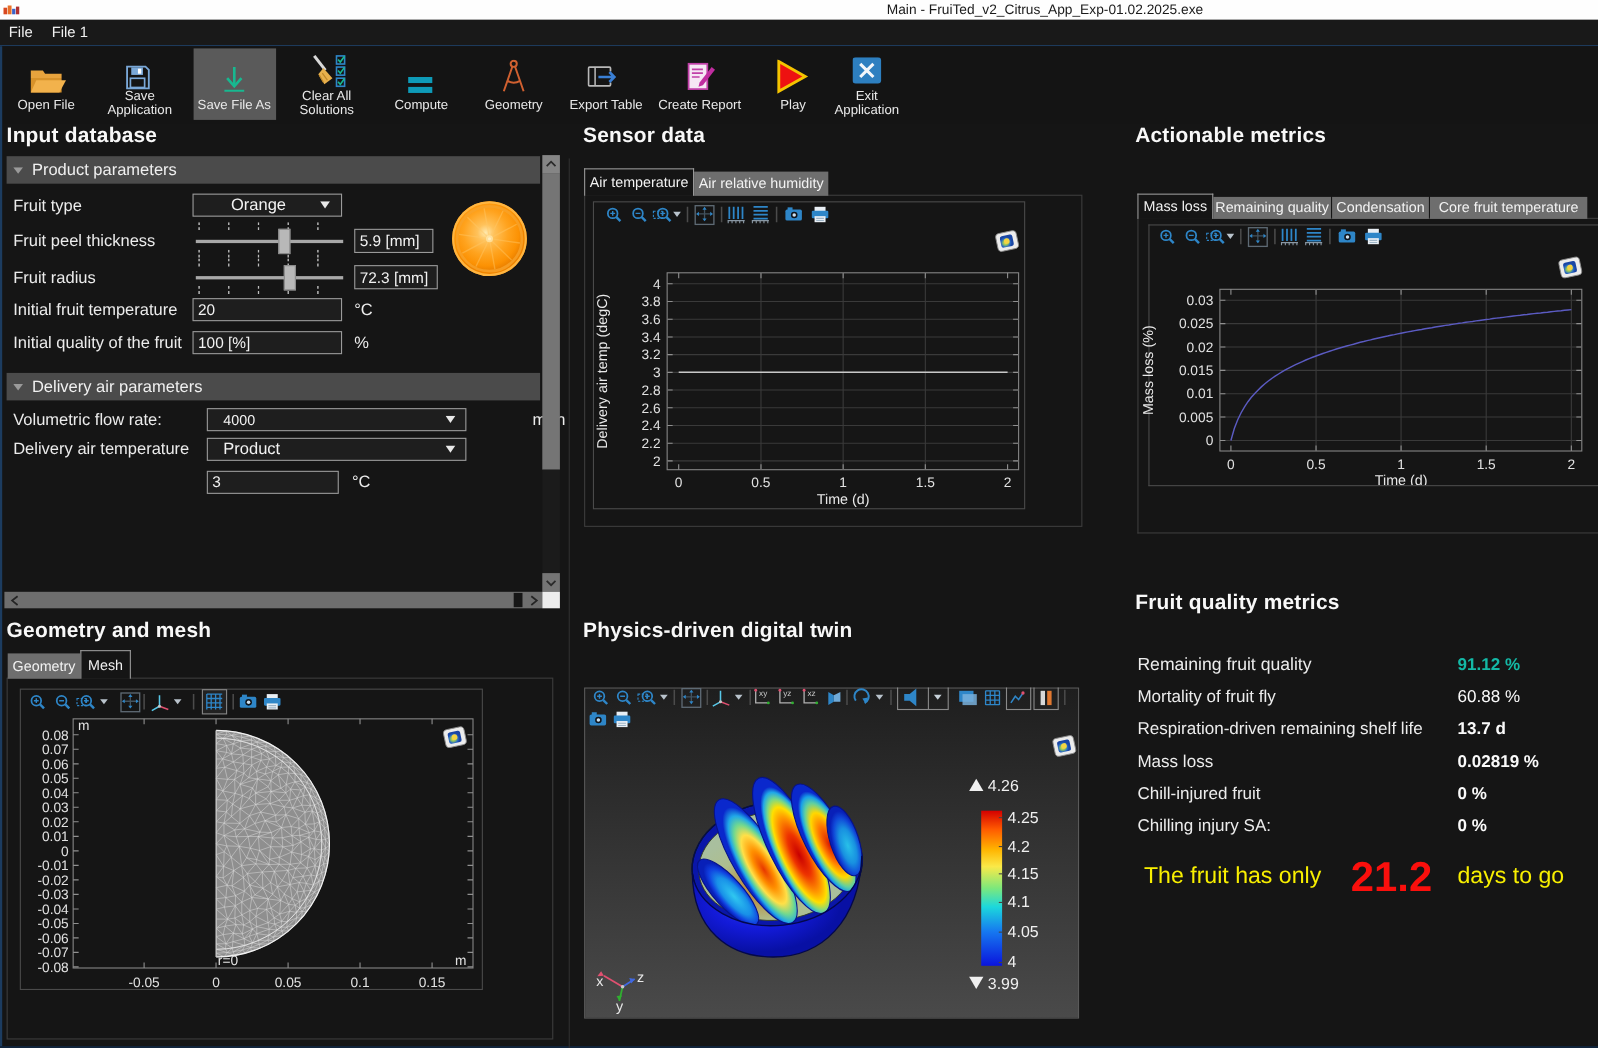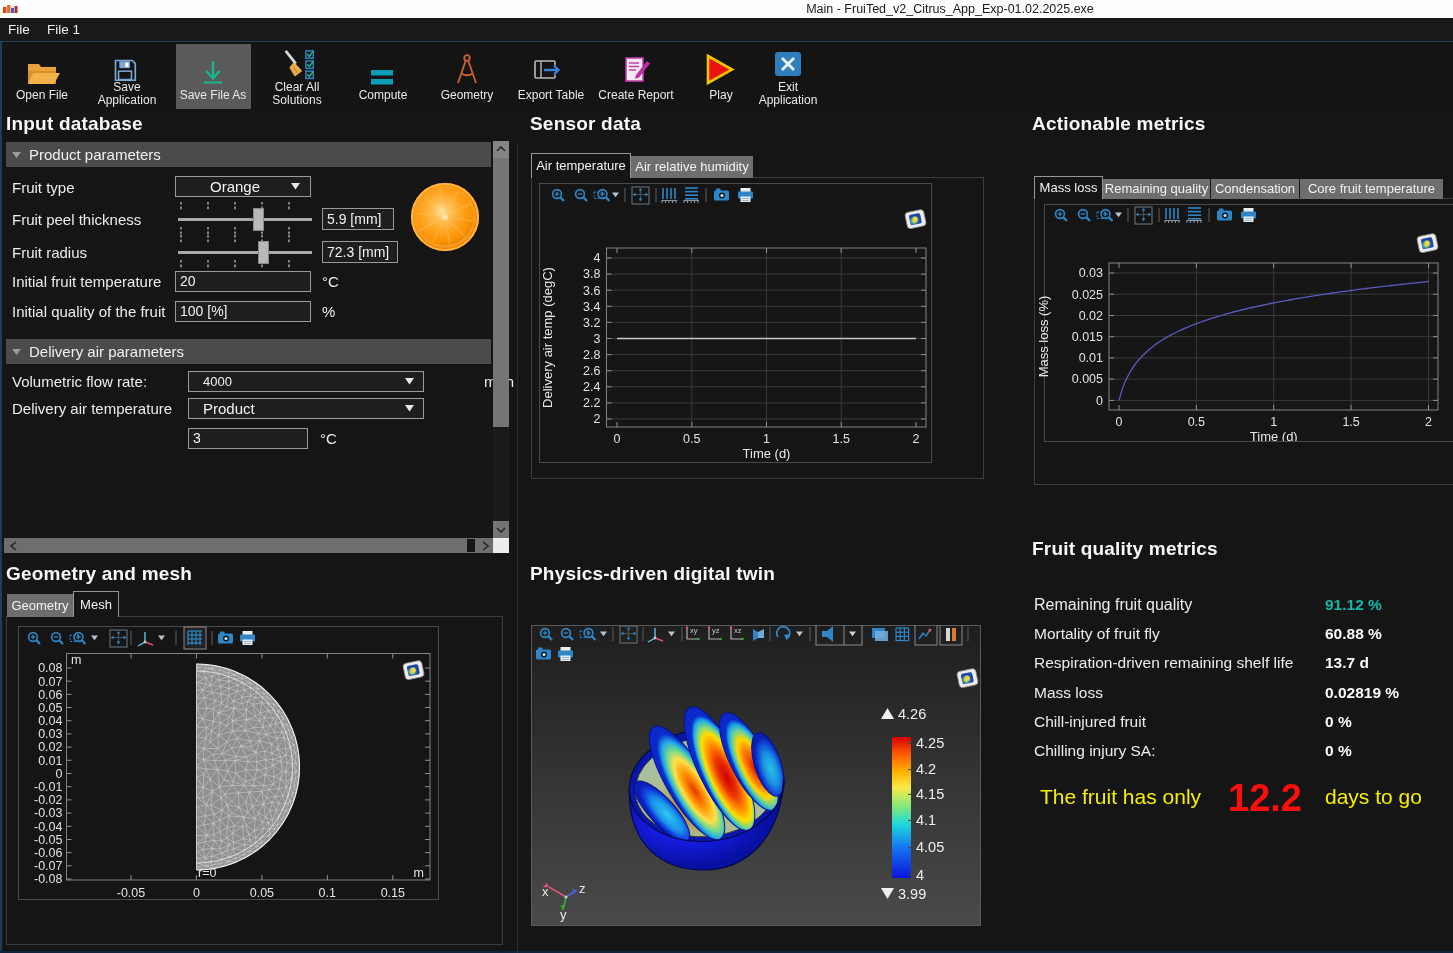--- a/index.html
+++ b/index.html
@@ -901,23 +901,23 @@
       <path d="M11 -7 l-5 -0.8 l2 5 z" fill="#4068e0"></path>
       <circle cx="0" cy="0" r="1.6" fill="#c8c8c8"></circle>
       <text x="-24" y="-1" font-size="13" fill="#e8e8e8" font-family="Liberation Sans">x</text>
       <text x="-6" y="22" font-size="13" fill="#e8e8e8" font-family="Liberation Sans">y</text>
       <text x="13" y="-4" font-size="13" fill="#e8e8e8" font-family="Liberation Sans">z</text>
     </g>
   </svg>
 <div class="abs" style="left:1034px;top:596px;font-size:16px;color:#ececec">Remaining fruit quality</div>
 <div class="abs" style="left:1325px;top:596px;font-size:15.5px;font-weight:bold;color:#14b8a6">91.12 %</div>
 <div class="abs" style="left:1034px;top:625px;font-size:15.5px;color:#ececec">Mortality of fruit fly</div>
-<div class="abs" style="left:1325px;top:625px;font-size:15.5px;font-weight:bold;color:#fafafa">60.88 %</div>
+<div class="abs" style="left:1325px;top:625px;font-size:15.5px;font-weight:normal;color:#fafafa">60.88 %</div>
 <div class="abs" style="left:1034px;top:654px;font-size:15.5px;color:#ececec">Respiration-driven remaining shelf life</div>
 <div class="abs" style="left:1325px;top:654px;font-size:15.5px;font-weight:bold;color:#fafafa">13.7 d</div>
 <div class="abs" style="left:1034px;top:684px;font-size:15.5px;color:#ececec">Mass loss</div>
 <div class="abs" style="left:1325px;top:684px;font-size:15.5px;font-weight:bold;color:#fafafa">0.02819 %</div>
 <div class="abs" style="left:1034px;top:713px;font-size:15.5px;color:#ececec">Chill-injured fruit</div>
 <div class="abs" style="left:1325px;top:713px;font-size:15.5px;font-weight:bold;color:#fafafa">0 %</div>
 <div class="abs" style="left:1034px;top:742px;font-size:15.5px;color:#ececec">Chilling injury SA:</div>
 <div class="abs" style="left:1325px;top:742px;font-size:15.5px;font-weight:bold;color:#fafafa">0 %</div>
 <div class="abs" style="left:1040px;top:785px;font-size:21px;color:#f8ef00">The fruit has only</div>
-<div class="abs" style="left:1228px;top:777px;font-size:38px;font-weight:bold;color:#fb0f0c">12.2</div>
+<div class="abs" style="left:1228px;top:777px;font-size:38px;font-weight:bold;color:#fb0f0c">21.2</div>
 <div class="abs" style="left:1325px;top:785px;font-size:21px;color:#f8ef00">days to go</div>
 </body></html>

